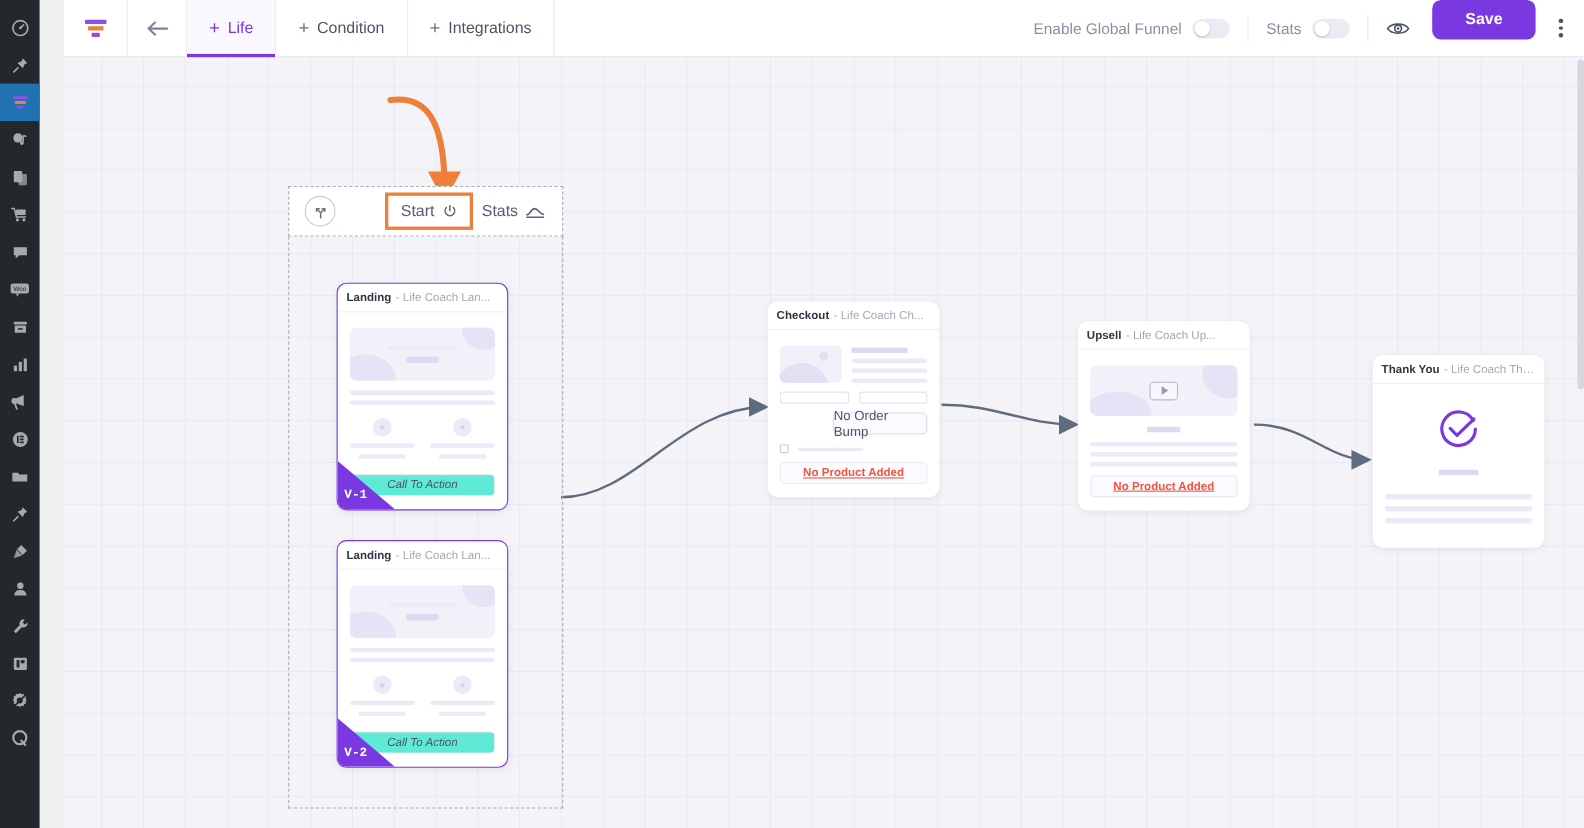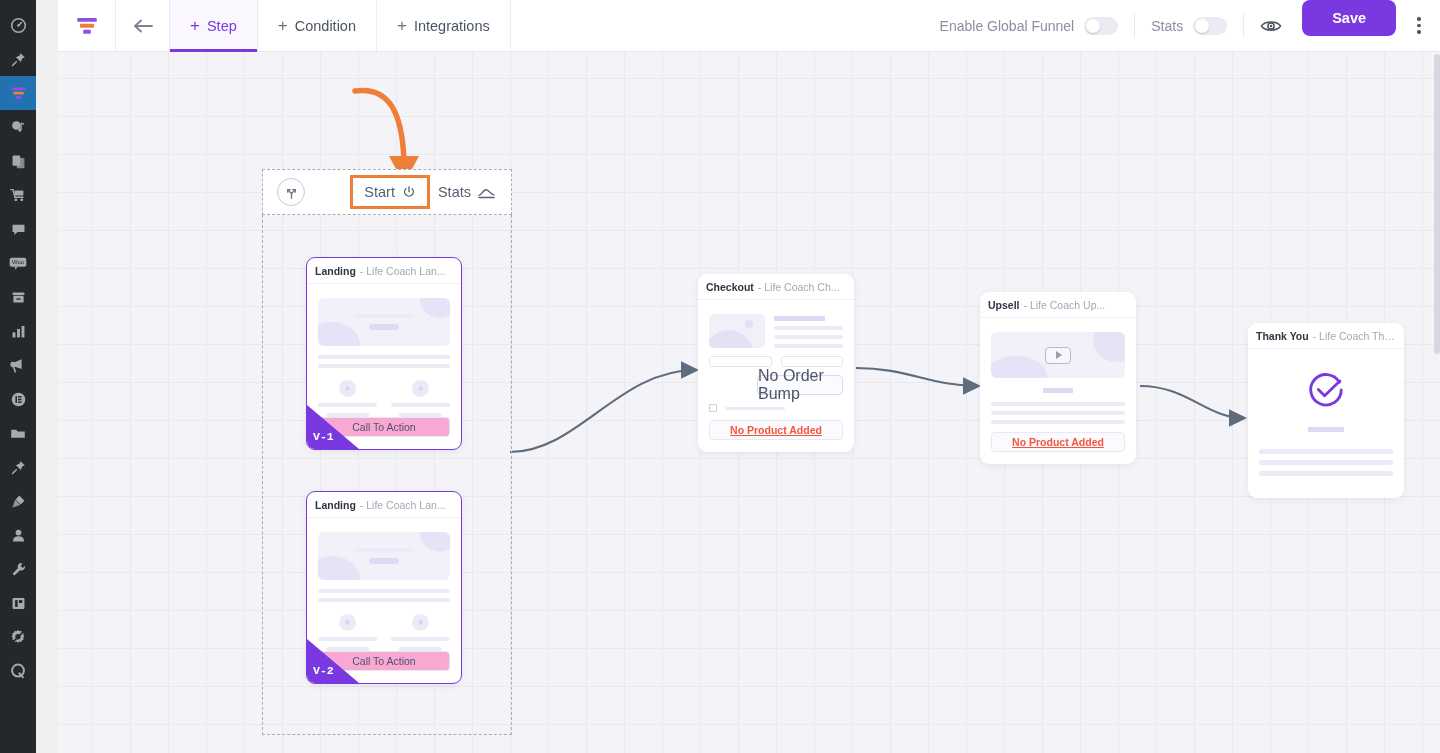--- a/index.html
+++ b/index.html
@@ -247,25 +247,25 @@
   .two-col .col { flex: 1; display: flex; flex-direction: column; align-items: center; gap: 6px; }
   .circ {
     width: 17px; height: 17px; border-radius: 50%; background: #eceaf8;
     display: flex; align-items: center; justify-content: center;
   }
   .circ .star { font-size: 8px; color: #d4d0ee; line-height: 1; }
   .two-col .l { height: 4px; width: 100%; }
   .two-col .l.short { width: 72%; }
 
   .cta {
-    margin-top: 0;
+    margin-top: 14px;
     height: 20px; border-radius: 4px;
-    background: #f9a8d4; border: 1px solid #e7e7ef;
-    display: flex; align-items: center; justify-content: center;
-    font-size: 10.5px; color: #4c5565;
+    background: #5eead4; border: 1px solid #e7e7ef;
+    display: flex; align-items: center; justify-content: center;
+    font-size: 10.5px; color: #4c5565; font-style: italic;
   }
 
   .vbadge {
     position: absolute; left: 0; bottom: 0;
     width: 0; height: 0;
     border-left: 52px solid #7a39e0;
     border-top: 44px solid transparent;
   }
   .vbadge-text {
     position: absolute; left: 6px; bottom: 6px;
@@ -294,21 +294,21 @@
   .ck-right .l.head { height: 5px; width: 74%; background: #ddd9f2; }
   .ck-fields { margin-top: 8px; display: flex; gap: 9px; }
   .ck-fields .f {
     flex: 1; height: 11px; border-radius: 3px;
     background: #fff; border: 1px solid #e4e3ef;
   }
   .ck-bump {
     margin-top: 8px; height: 20px; border-radius: 4px;
     background: #fafaff; border: 1px solid #ddd9f2;
     display: flex; align-items: center; justify-content: center;
-    font-size: 16px; color: #4c5565; margin-left: 48px;
+    font-size: 12px; color: #4c5565; margin-left: 48px;
   }
   .ck-check { margin-top: 9px; display: flex; align-items: center; gap: 8px; }
   .ck-check .box { width: 8px; height: 8px; border: 1px solid #ccccdd; border-radius: 1px; }
   .ck-check .l { height: 3px; width: 60px; }
   .no-product {
     margin-top: 8px; height: 20px; border-radius: 4px;
     background: #fafaff; border: 1px solid #e9e9f2;
     display: flex; align-items: center; justify-content: center;
     font-size: 10.5px; font-weight: bold; color: #f4553d; text-decoration: underline;
   }
@@ -524,21 +524,21 @@
       </div>
 
       <div class="tb-back">
         <svg width="22" height="18" viewBox="0 0 22 18">
           <path d="M20 9 L3 9 M3 9 L9 3.5 M3 9 L9 14.5" stroke="#7c8496" stroke-width="1.9" fill="none" stroke-linecap="round" stroke-linejoin="round"></path>
         </svg>
       </div>
 
       <div class="tb-tab active">
         <span class="plus">+</span>
-        <span>Step</span>
+        <span>Life</span>
       </div>
       <div class="tb-tab">
         <span class="plus">+</span>
         <span>Condition</span>
       </div>
       <div class="tb-tab">
         <span class="plus">+</span>
         <span>Integrations</span>
       </div>
 

